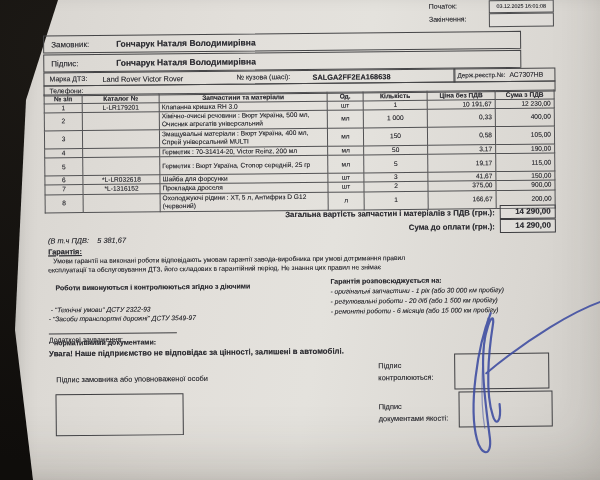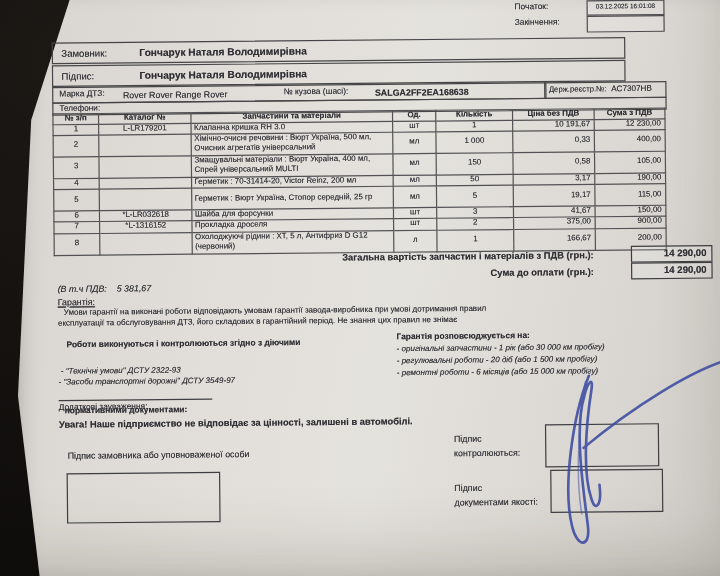--- a/index.html
+++ b/index.html
@@ -16,21 +16,21 @@
   .lbl-lg{font-size:8px;}
   .val-b{font-weight:bold;font-size:8.5px;}
   .boxed{border:1.2px solid #4c4c4e;background:rgba(255,255,255,.12);}
   .hdr-row{border:1.3px solid #454547;}
   table{border-collapse:collapse;table-layout:fixed;}
   td,th{border:1px solid #525254;padding:0 2px;font-size:6.6px;overflow:hidden;line-height:1.25;vertical-align:middle;}
   th{font-weight:bold;text-align:center;padding:0 1px;}
   .c{text-align:center;} .r{text-align:right;padding-right:3px;}
   .h1{height:9px;} .h2{height:18px;}
   .tot-lbl{font-weight:bold;font-size:7.8px;text-align:right;}
-  .tot-box{border:1.4px solid #3d3d40;font-weight:bold;font-size:8px;text-align:right;padding:1px 4px 0 12px;background:rgba(255,255,255,.15);margin-left:26px;}
+  .tot-box{border:1.4px solid #3d3d40;font-weight:bold;font-size:8px;text-align:right;padding:1px 4px 0 0;background:rgba(255,255,255,.15);}
   .ital{font-style:italic;}
   .small{font-size:6.7px;}
   .sig-box{border:1.4px solid #3e3e41;}
   .tiny{font-size:5.4px;}
   .ink{color:#2e2e33;text-shadow:0 0 .4px rgba(46,46,51,.55);}
 </style>
 </head>
 <body>
 
 <div id="page">
@@ -45,21 +45,21 @@
     <div class="abs hdr-row" style="left:45px;top:33px;width:476px;height:16px;">
       <span class="abs lbl-lg" style="left:7px;top:4px;">Замовник:</span>
       <span class="abs val-b" style="left:72px;top:3px;">Гончарук Наталя Володимирівна</span>
     </div>
     <div class="abs hdr-row" style="left:45px;top:51.5px;width:476px;height:16px;">
       <span class="abs lbl-lg" style="left:7px;top:4px;">Підпис:</span>
       <span class="abs val-b" style="left:72px;top:3px;">Гончарук Наталя Володимирівна</span>
     </div>
     <div class="abs hdr-row" style="left:45px;top:69.5px;width:410px;height:12px;">
       <span class="abs lbl" style="left:5px;top:2.5px;">Марка ДТЗ:</span>
-      <span class="abs" style="left:58px;top:2px;font-size:7.4px;">Rover Rover Range Rover</span>
+      <span class="abs" style="left:58px;top:2px;font-size:7.4px;">Land Rover Victor Rover</span>
       <span class="abs lbl" style="left:192px;top:2.5px;">№ кузова (шасі):</span>
       <span class="abs" style="left:268px;top:2px;font-size:7.4px;font-weight:bold;">SALGA2FF2EA168638</span>
     </div>
     <div class="abs hdr-row" style="left:455px;top:69.5px;width:100px;height:12px;">
       <span class="abs" style="left:3px;top:2.5px;font-size:6.4px;">Держ.реєстр.№:</span>
       <span class="abs" style="left:55px;top:2px;font-size:6.8px;">АС7307НВ</span>
     </div>
     <div class="abs hdr-row" style="left:45px;top:83px;width:510px;height:8.5px;">
       <span class="abs" style="left:5px;top:0.5px;font-size:6.8px;">Телефони:</span>
     </div>
@@ -161,21 +161,21 @@
 
     <div class="abs tot-lbl" style="left:150px;top:210px;width:345px;">Загальна вартість запчастин і матеріалів з ПДВ (грн.):</div>
     <div class="abs tot-box" style="left:500px;top:207px;width:50px;height:11px;">14 290,00</div>
     <div class="abs tot-lbl" style="left:250px;top:224px;width:245px;">Сума до оплати (грн.):</div>
     <div class="abs tot-box" style="left:500px;top:221px;width:50px;height:11px;">14 290,00</div>
     <div class="abs ital" style="left:48px;top:234px;font-size:7.4px;">
       <span>(В т.ч ПДВ:</span>&nbsp;&nbsp;&nbsp;
       <span>5 381,67</span>
     </div>
 
-    <div class="abs" style="left:48px;top:245px;font-weight:normal;font-size:7.4px;text-decoration:underline;">Гарантія:</div>
+    <div class="abs" style="left:48px;top:245px;font-weight:bold;font-size:7.4px;text-decoration:underline;">Гарантія:</div>
     <div class="abs small" style="left:53px;top:255px;">Умови гарантії на виконані роботи відповідають умовам гарантії завода-виробника при умові дотримання правил</div>
     <div class="abs small" style="left:48px;top:264px;">експлуатації та обслуговування ДТЗ, його складових в гарантійний період. Не знання цих правил не знімає</div>
 
     <div class="abs" style="left:55px;top:282px;font-weight:bold;font-size:7px;">Роботи виконуються і контролюються згідно з діючими</div>
     <div class="abs" style="left:53px;top:292px;font-weight:bold;font-size:7px;margin-top:45px;">нормативними документами:</div>
     <div class="abs ital small" style="left:50px;top:304px;">- "Технічні умови" ДСТУ 2322-93</div>
     <div class="abs ital small" style="left:48px;top:313px;">- "Засоби транспортні дорожні" ДСТУ 3549-97</div>
 
     <div class="abs" style="left:330px;top:278px;font-weight:bold;font-size:7px;">Гарантія розповсюджується на:</div>
     <div class="abs ital small" style="left:330px;top:288px;">- оригінальні запчастини - 1 рік (або 30 000 км пробігу)</div>

